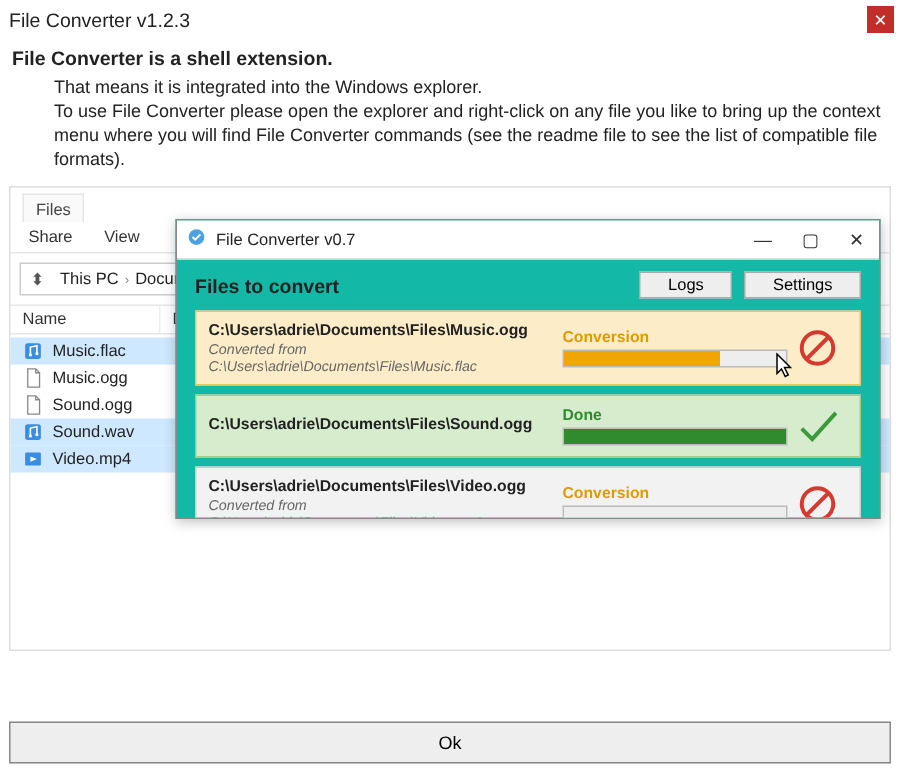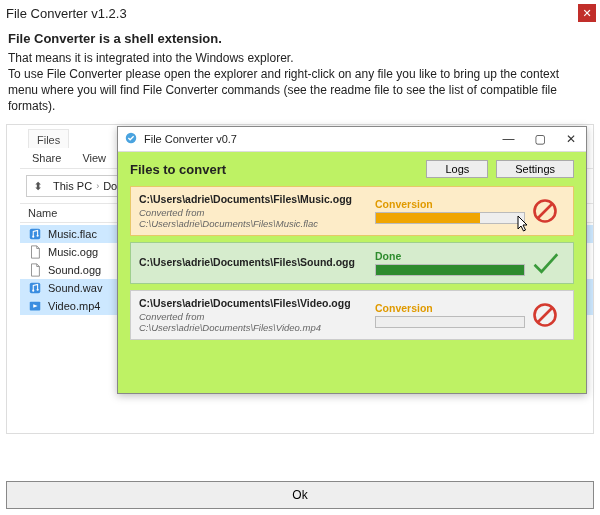--- a/index.html
+++ b/index.html
@@ -4,23 +4,23 @@
 <style>
   * { box-sizing: border-box; margin: 0; padding: 0; }
   body { font-family: "Segoe UI", Tahoma, sans-serif; font-size: 12px; color: #222; background: #fff; width: 600px; height: 515px; overflow: hidden; position: relative; }
 
   .titlebar { display: flex; align-items: center; justify-content: space-between; padding: 4px 4px 4px 6px; }
   .titlebar .title { font-size: 13px; }
   .close-x { width: 18px; height: 18px; background: #c12e2a; color: #fff; display: flex; align-items: center; justify-content: center; font-size: 11px; cursor: pointer; }
 
   .intro { padding: 4px 8px 8px 8px; line-height: 1.35; }
   .intro .headline { font-weight: bold; font-size: 13px; margin-bottom: 2px; }
-  .intro p { font-size: 12px; }
-
-  .explorer { border: 1px solid #ddd; margin: 2px 6px 0 6px; background: #fff; height: 310px; position: relative; padding-left: 13px; }
+  .intro p { font-size: 12px; margin-left: 28px; }
+
+  .explorer { border: 1px solid #ddd; margin: 2px 6px 0 6px; background: #fff; height: 310px; position: relative; }
   .explorer-tabs { padding: 4px 8px 0 8px; font-size: 11px; color: #444; }
   .explorer-tabs .tab { display: inline-block; padding: 4px 8px 2px 8px; border: 1px solid #e6e6e6; border-bottom: none; background: #fafafa; }
   .explorer-ribbon { border-bottom: 1px solid #e6e6e6; padding: 4px 12px 4px 12px; font-size: 11px; color: #333; }
   .explorer-ribbon span { margin-right: 18px; cursor: default; }
   .addrbar { display: flex; align-items: center; border: 1px solid #ccc; margin: 6px 6px; height: 22px; font-size: 11px; }
   .addrbar .navbtn { width: 22px; display: flex; align-items: center; justify-content: center; color: #555; }
   .addrbar .crumbs { flex: 1; display: flex; align-items: center; padding-left: 4px; gap: 4px; }
   .addrbar .crumbs .sep { color: #888; font-size: 9px; }
   .addrbar .searchlbl { padding: 0 8px; color: #555; border-left: 1px solid #ccc; height: 100%; display: flex; align-items: center; }
   .list-head { display: flex; border-top: 1px solid #e6e6e6; border-bottom: 1px solid #e6e6e6; font-size: 11px; color: #333; }
@@ -29,21 +29,21 @@
   .col-date { width: 90px; }
   .col-type { width: 80px; }
   .col-size { width: 60px; }
   .file-list { padding: 2px 0; }
   .file-row { display: flex; align-items: center; padding: 2px 8px; font-size: 11px; gap: 6px; cursor: default; }
   .file-row.selected { background: #cde8ff; }
   .file-icon { width: 14px; height: 14px; display: inline-flex; align-items: center; justify-content: center; }
   .file-icon svg { width: 14px; height: 14px; }
 
   
-  .converter { position: absolute; left: 110px; top: 1px; width: 470px; height:268px; background: #bef264; border: 1px solid #888; box-shadow: 0 2px 8px rgba(0,0,0,.25); display: flex; flex-direction: column; }
+  .converter { position: absolute; left: 110px; top: 21px; width: 470px; height:200px; background: #14b8a6; border: 1px solid #888; box-shadow: 0 2px 8px rgba(0,0,0,.25); display: flex; flex-direction: column; }
   .conv-title { display: flex; align-items: center; justify-content: space-between; padding: 4px 6px; background: #fff; border-bottom: 1px solid #ddd; font-size: 11px; }
   .conv-title .left { display: flex; align-items: center; gap: 6px; }
   .conv-title .winbtns { display: flex; gap: 12px; font-size: 12px; color: #333; }
   .conv-title .winbtns span { cursor: pointer; padding: 0 4px; }
   .conv-body { padding: 8px 12px 10px 12px; flex: 1; overflow: hidden; }
   .conv-head { display: flex; align-items: center; justify-content: space-between; margin-bottom: 8px; }
   .conv-head h3 { font-size: 13px; font-weight: bold; }
   .conv-head .btns { display: flex; gap: 8px; }
   .conv-btn { border: 1px solid #aaa; background: #eee; padding: 2px 18px; font-size: 11px; cursor: pointer; }
   .conv-item { border: 1px solid; padding: 6px 8px; margin-bottom: 6px; display: flex; align-items: center; font-size: 10px; position: relative; }

